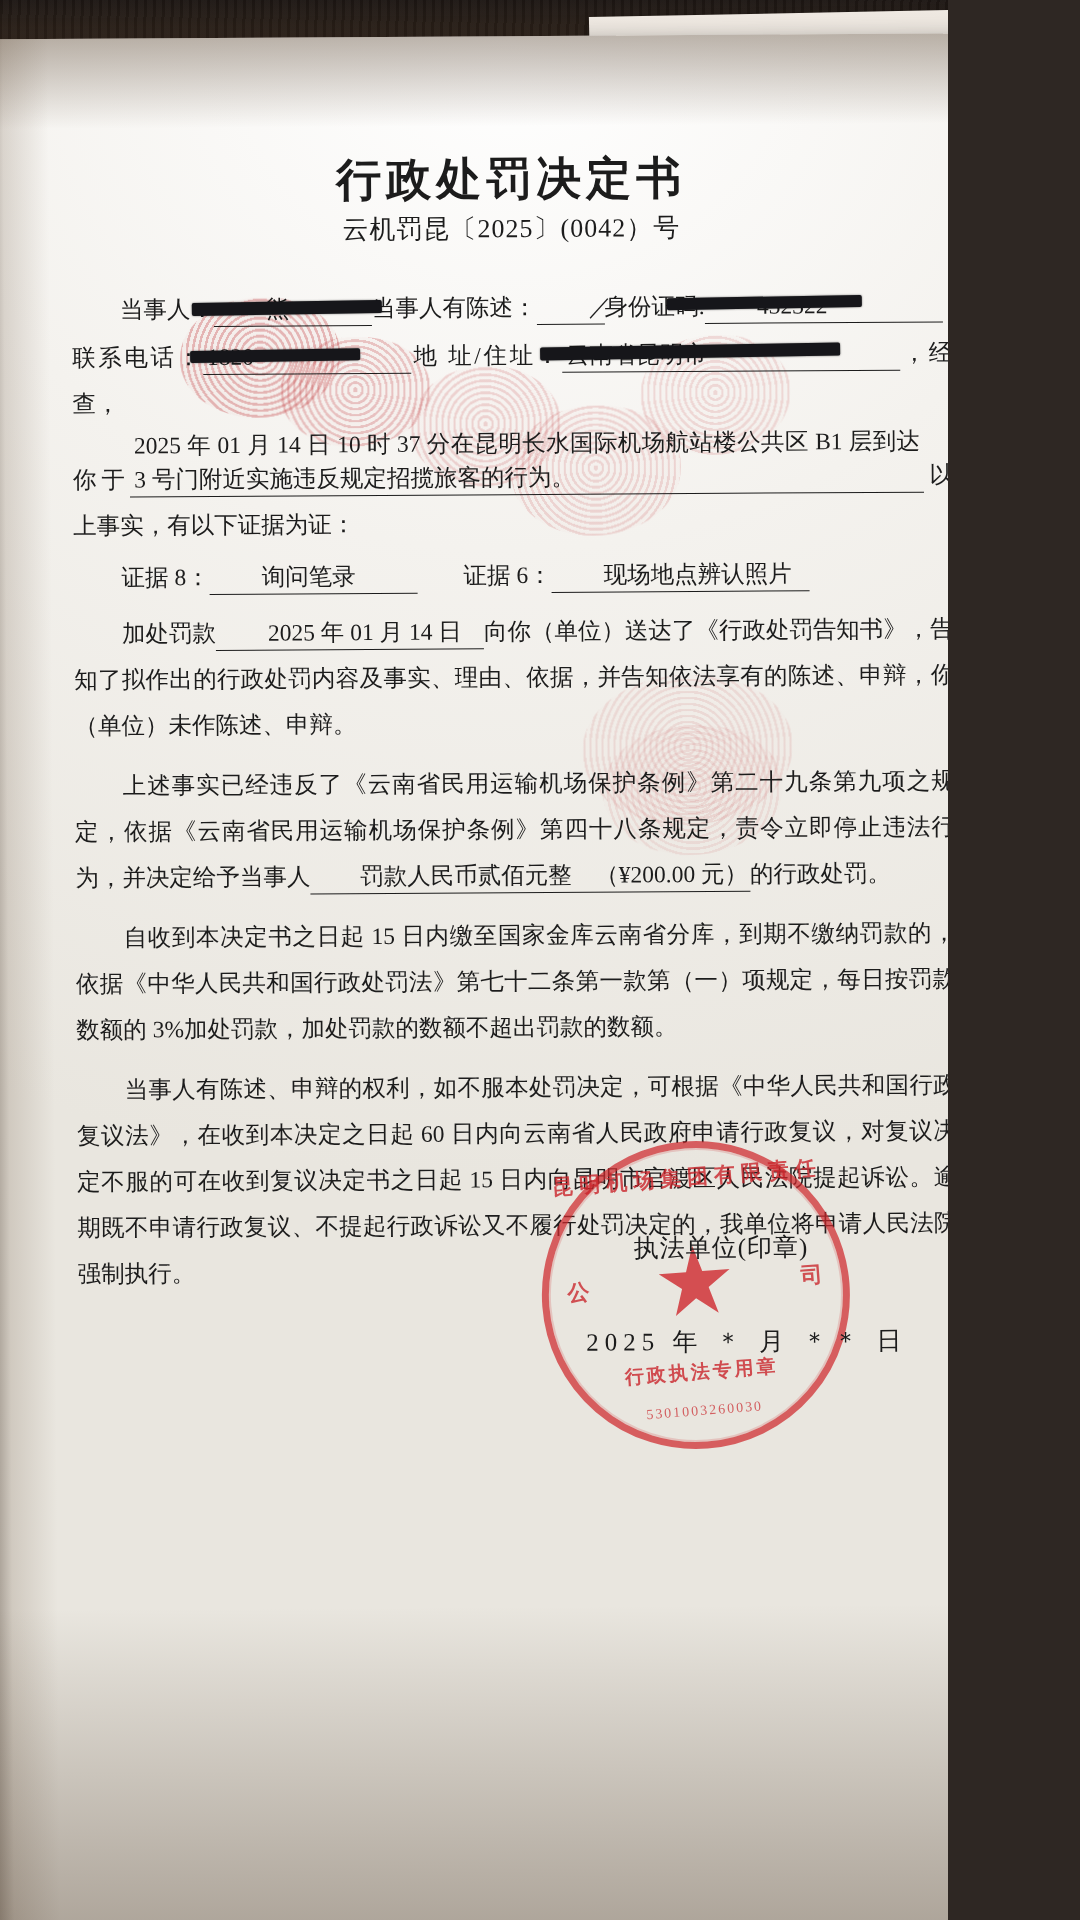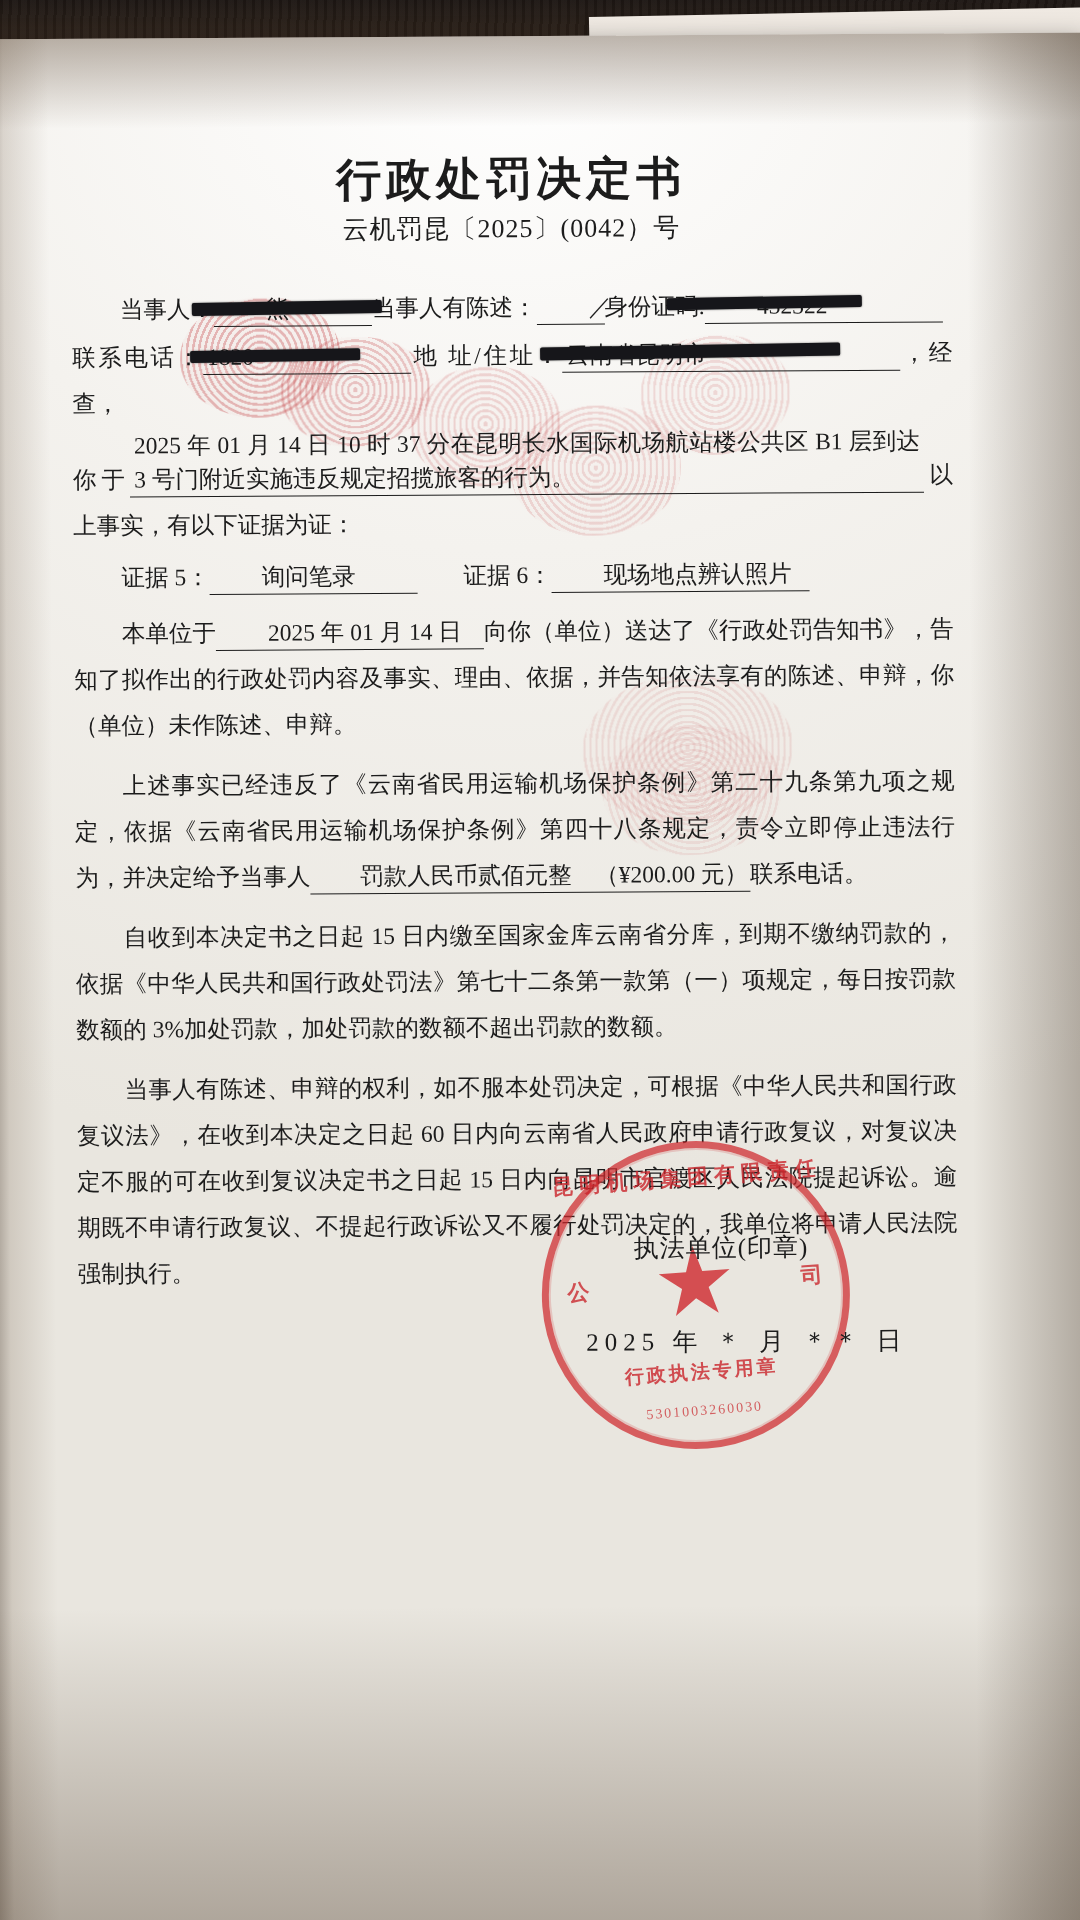--- a/index.html
+++ b/index.html
@@ -10,25 +10,26 @@
   body {
     width: 1080px;
     height: 1920px;
     overflow: hidden;
     font-family: "Liberation Serif", "DejaVu Serif", serif;
   }
 
   
   #scene {
     position: relative;
-    width: 1080px;
+    width: 904px;
     height: 1920px;
     background:
       linear-gradient(115deg, #6b4a32 0%, #7d5538 18%, #5d3f2b 38%, #4a3224 60%, #3a2a1e 100%);
     overflow: hidden;
+    padding-left: 44px;
   }
   .wood-grain {
     position: absolute;
     left: 0; top: 0; right: 0; height: 120px;
     background:
       repeating-linear-gradient(92deg, rgba(0,0,0,0.10) 0 3px, rgba(255,255,255,0.03) 3px 9px);
     opacity: .8;
   }
   .desk-dark {
     position: absolute;
@@ -263,30 +264,30 @@
         <span>联系电话：</span><span class="u w200">1820</span><span>地  址/住址：</span><span class="u w330">云南省昆明市</span><span>，经查，</span>
         <span class="redact" style="left:118px; top:16px; width:170px; height:12px;"></span>
         <span class="redact" style="left:468px; top:14px; width:300px; height:13px;"></span>
       </p>
 
       <p class="para">
         <span>你于</span><span class="u" style="width:786px">2025 年 01 月 14 日 10 时 37 分在昆明长水国际机场航站楼公共区 B1 层到达 3 号门附近实施违反规定招揽旅客的行为。</span><span>以上事实，有以下证据为证：</span>
       </p>
 
       <p class="para indent" style="margin-top:6px">
-        <span>证据 5：</span><span class="u w200">询问笔录</span>
+        <span>证据 8：</span><span class="u w200">询问笔录</span>
         <span style="display:inline-block;width:40px"></span><span>证据 6：</span><span class="u" style="width:250px">现场地点辨认照片</span>
       </p>
 
       <p class="para indent" style="margin-top:10px">
-        <span>本单位于</span><span class="u" style="width:260px">2025 年 01 月 14 日</span><span>向你（单位）送达了《行政处罚告知书》，告知了拟作出的行政处罚内容及事实、理由、依据，并告知依法享有的陈述、申辩，你（单位）未作陈述、申辩。</span>
+        <span>加处罚款</span><span class="u" style="width:260px">2025 年 01 月 14 日</span><span>向你（单位）送达了《行政处罚告知书》，告知了拟作出的行政处罚内容及事实、理由、依据，并告知依法享有的陈述、申辩，你（单位）未作陈述、申辩。</span>
       </p>
 
       <p class="para indent" style="margin-top:14px">
-        <span>上述事实已经违反了《云南省民用运输机场保护条例》第二十九条第九项之规定，依据《云南省民用运输机场保护条例》第四十八条规定，责令立即停止违法行为，并决定给予当事人</span><span class="u" style="padding:0 2px">罚款人民币贰佰元整　（¥200.00 元）</span><span>联系电话。</span>
+        <span>上述事实已经违反了《云南省民用运输机场保护条例》第二十九条第九项之规定，依据《云南省民用运输机场保护条例》第四十八条规定，责令立即停止违法行为，并决定给予当事人</span><span class="u" style="padding:0 2px">罚款人民币贰佰元整　（¥200.00 元）</span><span>的行政处罚。</span>
       </p>
 
       <p class="para indent" style="margin-top:14px">自收到本决定书之日起 15 日内缴至国家金库云南省分库，到期不缴纳罚款的，依据《中华人民共和国行政处罚法》第七十二条第一款第（一）项规定，每日按罚款数额的 3%加处罚款，加处罚款的数额不超出罚款的数额。</p>
 
       <p class="para indent" style="margin-top:14px">当事人有陈述、申辩的权利，如不服本处罚决定，可根据《中华人民共和国行政复议法》，在收到本决定之日起 60 日内向云南省人民政府申请行政复议，对复议决定不服的可在收到复议决定书之日起 15 日内向昆明市官渡区人民法院提起诉讼。逾期既不申请行政复议、不提起行政诉讼又不履行处罚决定的，我单位将申请人民法院强制执行。</p>
     </div>
 
     <div id="seal">
       <div class="ring"></div>
       <div class="arc-top">昆明机场集团有限责任</div>

